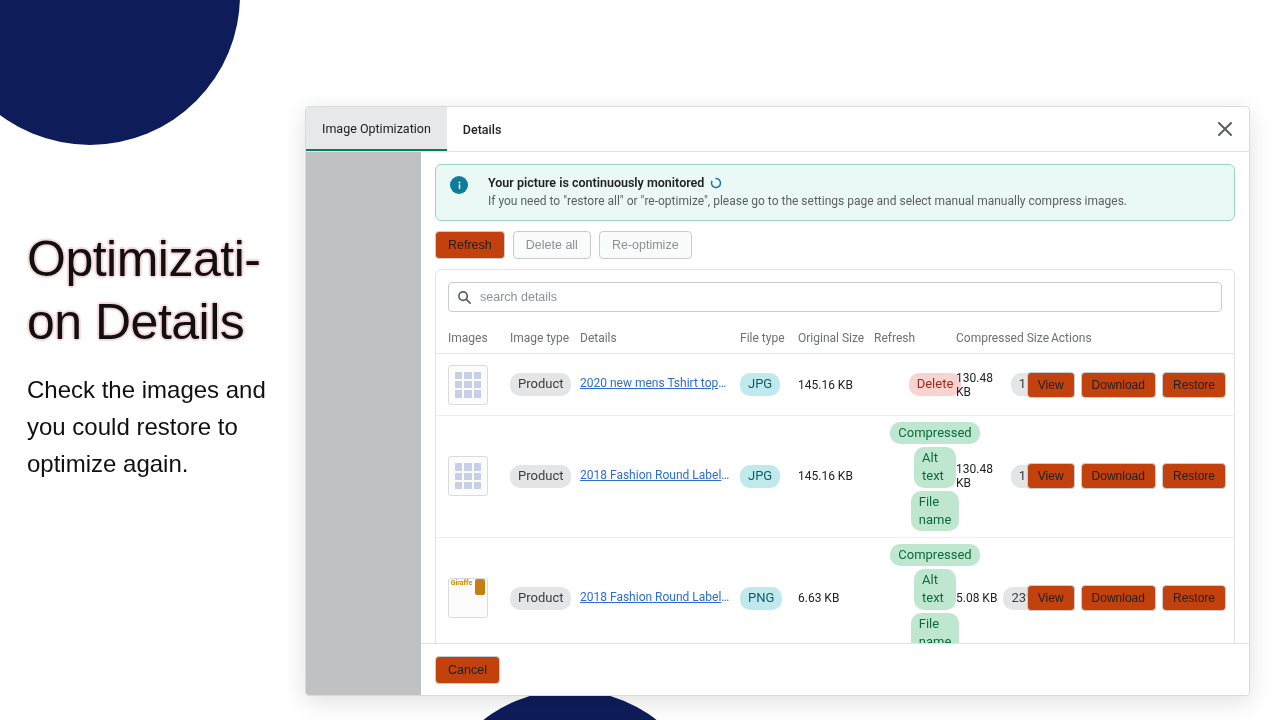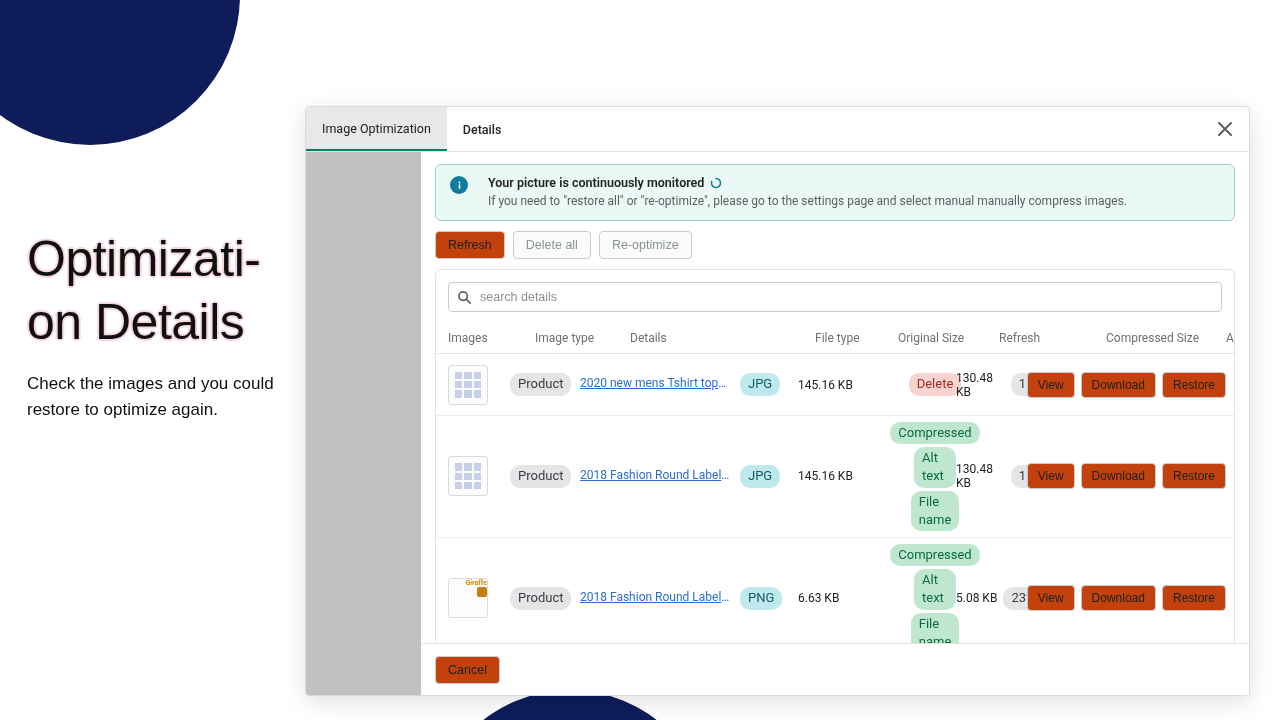--- a/index.html
+++ b/index.html
@@ -3,21 +3,21 @@
 <meta charset="utf-8">
 <style>
   * { box-sizing: border-box; margin: 0; padding: 0; }
   html, body { width: 1280px; height: 720px; overflow: hidden; font-family: -apple-system, BlinkMacSystemFont, "Segoe UI", Roboto, sans-serif; background: #fff; position: relative; }
   
   .circle-top { position: absolute; width: 300px; height: 300px; border-radius: 50%; background: #0e1d5a; top: -155px; left: -60px; z-index: 0; }
   .circle-bottom { position: absolute; width: 280px; height: 280px; border-radius: 50%; background: #0e1d5a; bottom: -250px; left: 430px; z-index: 0; }
   
   .side-copy { position: absolute; left: 27px; top: 180px; width: 280px; z-index: 1; }
   .side-copy h1 { font-size: 50px; font-weight: 500; line-height: 1.25; color: #101010; letter-spacing: -0.5px; text-shadow: 0 0 1px #f7d6db, 2px 0 1px #f7d6db, -2px 0 1px #f7d6db, 0 2px 1px #f7d6db, 0 -2px 1px #f7d6db; font-family: "Segoe UI", sans-serif; margin-top: 48px; }
-  .side-copy p { margin-top: 18px; font-size: 17px; line-height: 1.55; color: #101010; font-weight: 400; font-family: "Segoe UI", sans-serif; }
+  .side-copy p { margin-top: 18px; font-size: 24px; line-height: 1.55; color: #101010; font-weight: 400; font-family: "Segoe UI", sans-serif; }
   
   .panel { position: absolute; left: 305px; top: 106px; width: 945px; height: 590px; background: #fff; border: 1px solid #d9dbdd; border-radius: 4px; box-shadow: 0 6px 24px rgba(0,0,0,0.12); overflow: hidden; z-index: 2; }
   
   .tabs { display: flex; align-items: center; height: 45px; border-bottom: 1px solid #e2e3e5; position: relative; }
   .tab { padding: 0 16px; height: 100%; display: flex; align-items: center; font-size: 12.5px; color: #202223; cursor: pointer; }
   .tab.inactive { background: #e7e8e9; border-bottom: 2px solid #008060; }
   .tab.active { font-weight: 500; color: #202223; }
   .close-btn { position: absolute; right: 14px; top: 12px; width: 20px; height: 20px; cursor: pointer; color: #5c5f62; display:flex; align-items:center; justify-content:center; }
   .close-btn svg { width: 14px; height: 14px; }
   
@@ -39,28 +39,28 @@
   
   .card { border: 1px solid #e2e3e5; border-radius: 6px; background: #fff; overflow: hidden; }
   
   .search { display: flex; align-items: center; border: 1px solid #c9cccf; border-radius: 4px; margin: 12px 12px 0 12px; height: 30px; padding: 0 8px; gap: 8px; }
   .search svg { width: 15px; height: 15px; color: #5c5f62; flex-shrink: 0; }
   .search input { border: none; outline: none; flex: 1; font-size: 12.5px; color: #202223; background: transparent; }
   .search input::placeholder { color: #8c9196; }
   
   .table { width: 100%; margin-top: 10px; }
   .thead, .trow { display: grid; grid-template-columns: 62px 70px 160px 58px 76px 82px 95px 175px; align-items: center; padding: 0 12px; }
-  .thead { height: 32px; font-size: 12px; color: #6d7175; border-bottom: 1px solid #e2e3e5; gap: 25px; }
+  .thead { height: 32px; font-size: 12px; color: #6d7175; border-bottom: 1px solid #e2e3e5; }
   .trow { min-height: 62px; border-bottom: 1px solid #edeeef; font-size: 12px; color: #202223; }
   .trow:last-child { border-bottom: none; }
   
   .thumb { width: 40px; height: 40px; border: 1px solid #d9dbdd; border-radius: 3px; background: #fcfcfc; position: relative; overflow: hidden; }
   .thumb .bars { position: absolute; inset: 6px; display: grid; grid-template-columns: repeat(3,1fr); grid-template-rows: repeat(3,1fr); gap: 2px; }
   .thumb .bars span { background: #c7d0e8; }
-  .thumb.brand { display:flex; align-items:flex-end; justify-content:center; padding-bottom:20px;flex-direction:column; }
+  .thumb.brand { display:flex; justify-content:center; padding-bottom:20px; }
   .thumb.brand .logo { font-size: 7px; color: #d18b00; font-weight: bold; }
   .thumb.brand .fig { width: 10px; height: 16px; background: #c77e12; margin-left: 3px; border-radius: 2px; }
   
   .pill { display: inline-block; border-radius: 10px; padding: 2px 8px; font-size: 13px; line-height: 1.4; background: #e4e5e7; color: #202223; }
   .pill.cyan { background: #bfe9ec; color: #0f5c66; }
   .pill.red { background: #f9d3d0; color: #9c2b1f; }
   .pill.green { background: #bfe7d0; color: #0a6b3d; }
   .pill.grey { background: #e4e5e7; color: #3a3d40; }
   
   .link { color: #2c6ecb; text-decoration: underline; cursor: pointer; white-space: nowrap; overflow: hidden; text-overflow: ellipsis; max-width: 150px; display: inline-block; }

